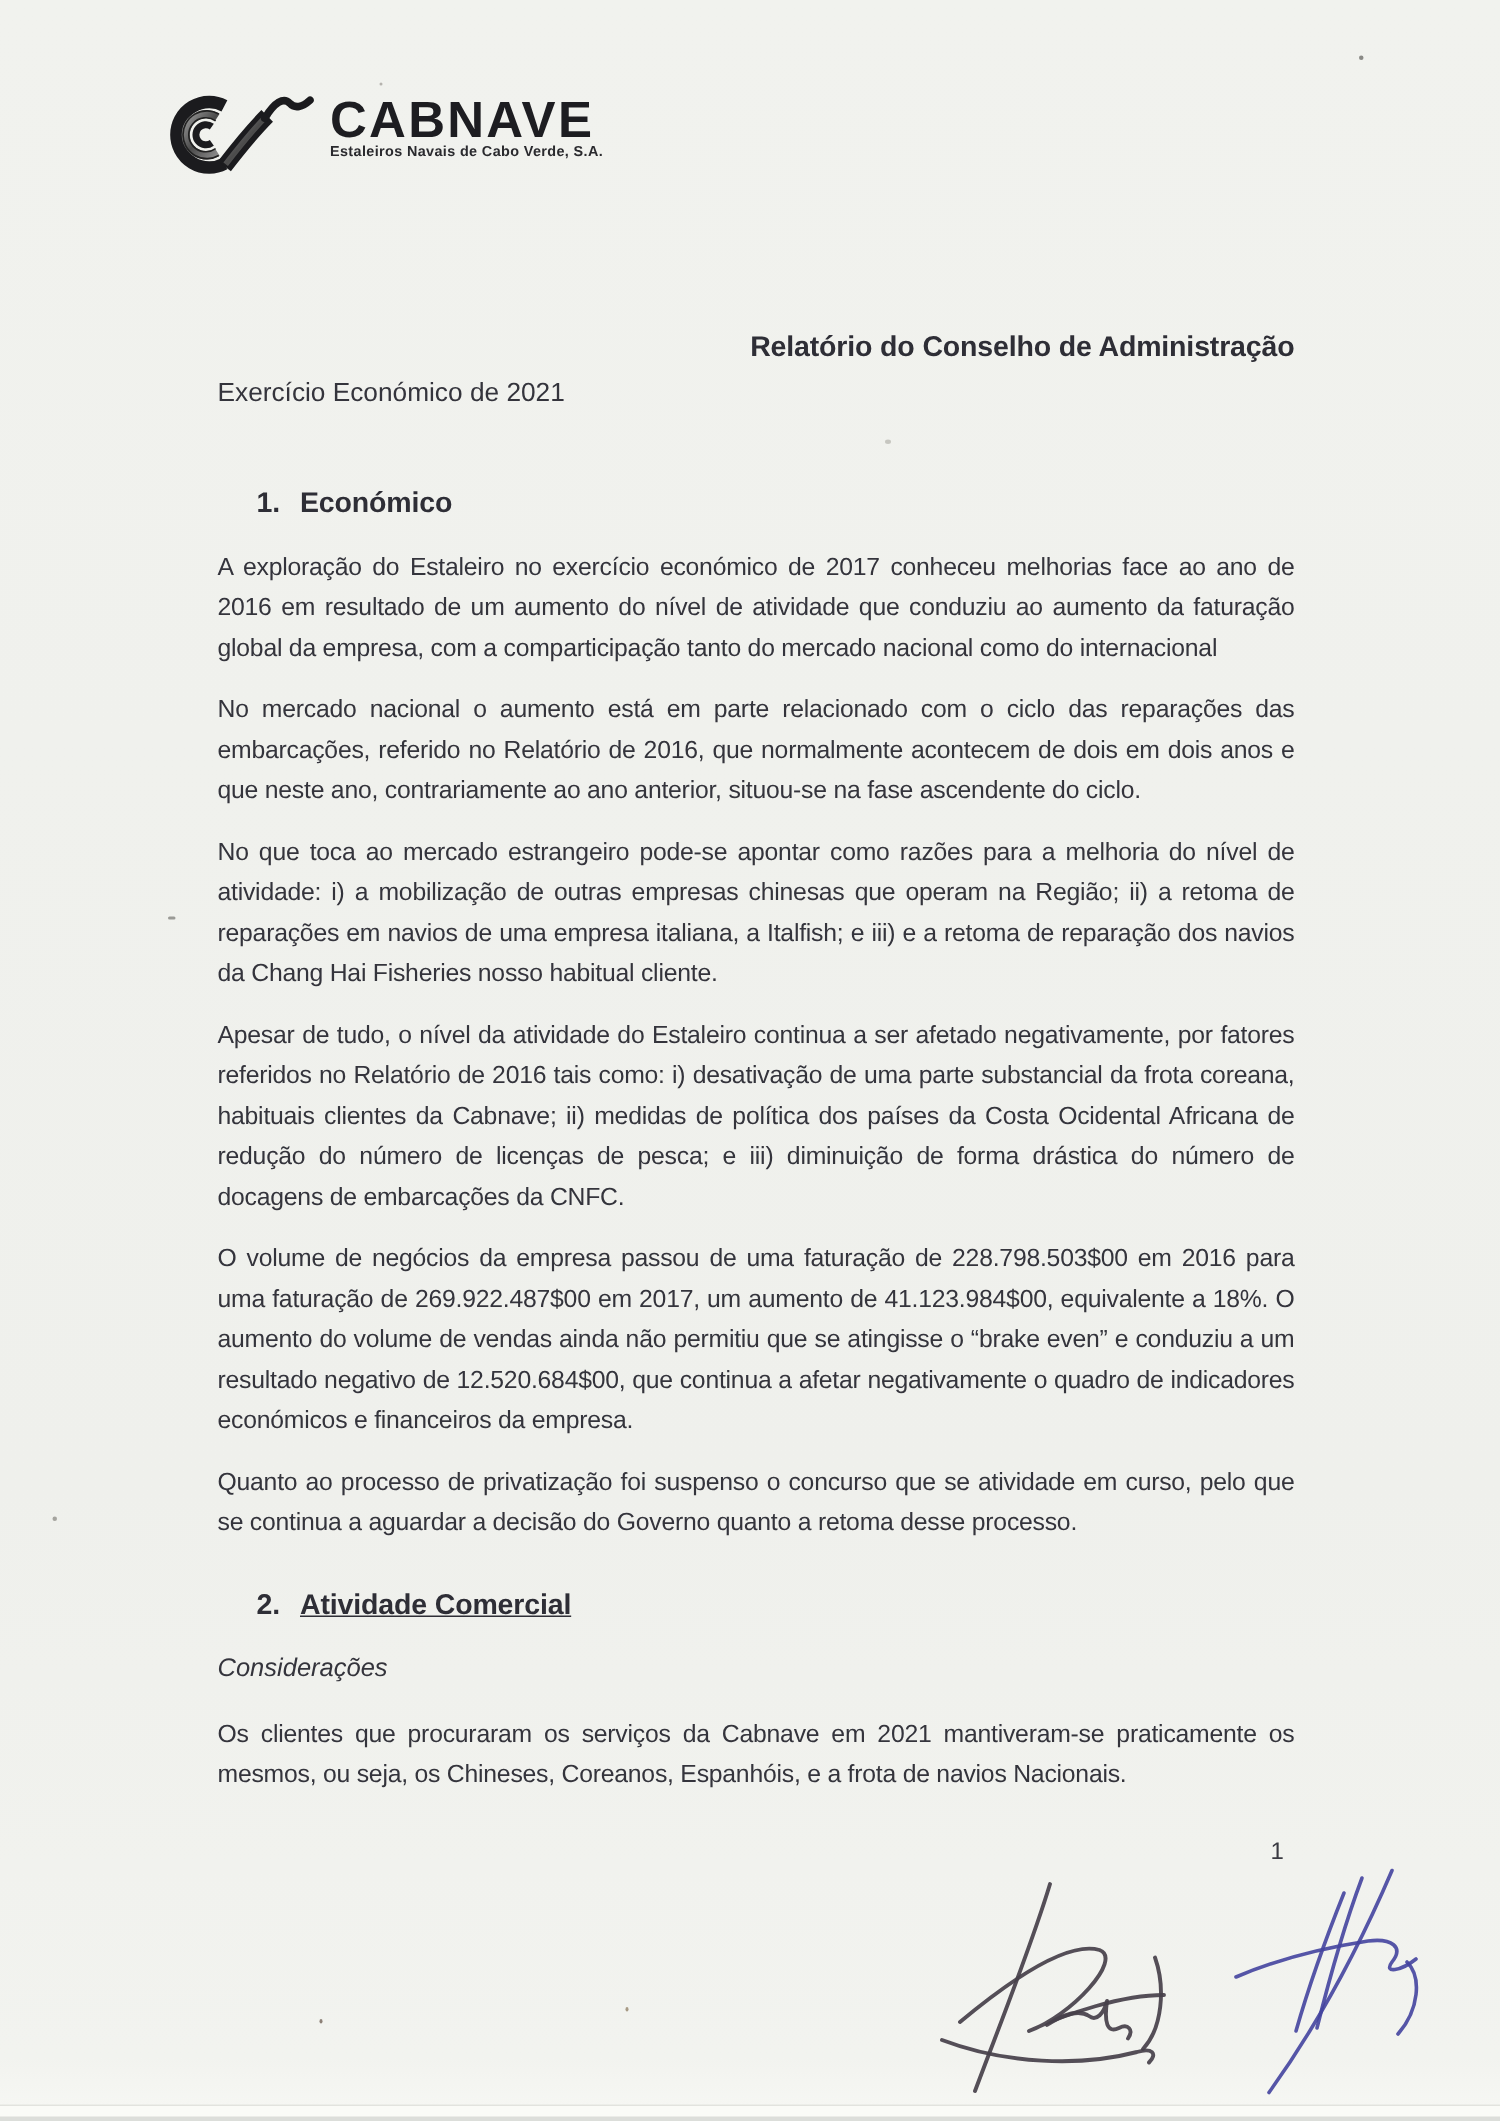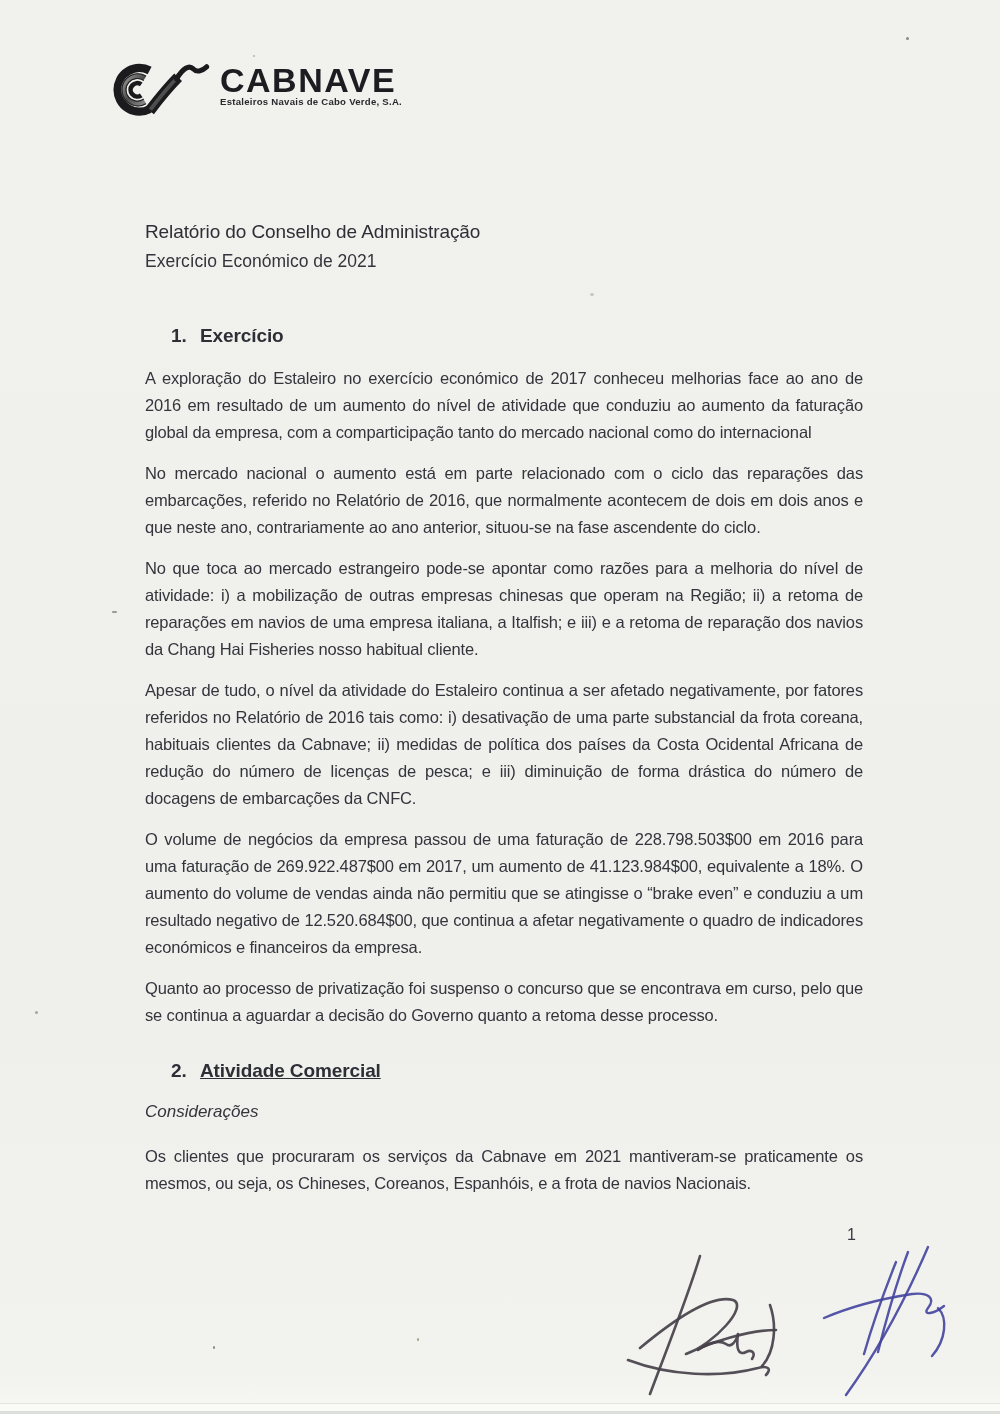--- a/index.html
+++ b/index.html
@@ -22,22 +22,22 @@
     font-size:34px;font-weight:bold;letter-spacing:1.5px;line-height:30px;
     color:#1d1d21;
   }
   .logo-tagline{
     font-size:9.6px;font-weight:bold;letter-spacing:0.25px;margin-top:1px;
     color:#2a2a2e;
   }
   
   .doc-body{position:absolute;left:145px;top:219px;width:718px;}
   .doc-title{
-    font-size:19px;font-weight:normal;margin:0;line-height:26px;
-    color:#2e2e36;letter-spacing:-0.1px;
+    font-size:19px;font-weight:bold;margin:0;line-height:26px;
+    color:#2e2e36;letter-spacing:-0.1px;text-align:right;
   }
   .doc-subtitle{font-size:17.5px;margin:4px 0 0 0;line-height:24px;}
   .sec{
     font-size:19px;font-weight:bold;line-height:26px;
     margin:50px 0 16px 26px;color:#2e2e36;letter-spacing:-0.1px;
   }
   .sec.sec2{margin-top:29px;text-decoration:underline;}
   .sec-num{display:inline-block;min-width:29px;}
   .para{
     font-size:16.5px;line-height:27px;letter-spacing:-0.15px;
@@ -99,28 +99,28 @@
     <div class="logo-text">
       <div class="logo-name">CABNAVE</div>
       <div class="logo-tagline">Estaleiros Navais de Cabo Verde, S.A.</div>
     </div>
   </header>
 
   <main class="doc-body">
     <h1 class="doc-title">Relatório do Conselho de Administração</h1>
     <p class="doc-subtitle">Exercício Económico de 2021</p>
 
-    <h2 class="sec"><span class="sec-num">1.</span><span>Exercício</span></h2>
+    <h2 class="sec"><span class="sec-num">1.</span><span>Económico</span></h2>
 
     <p class="para">A exploração do Estaleiro no exercício económico de 2017 conheceu melhorias face ao ano de 2016 em resultado de um aumento do nível de atividade que conduziu ao aumento da faturação global da empresa, com a comparticipação tanto do mercado nacional como do internacional</p>
     <p class="para">No mercado nacional o aumento está em parte relacionado com o ciclo das reparações das embarcações, referido no Relatório de 2016, que normalmente acontecem de dois em dois anos e que neste ano, contrariamente ao ano anterior, situou-se na fase ascendente do ciclo.</p>
     <p class="para">No que toca ao mercado estrangeiro pode-se apontar como razões para a melhoria do nível de atividade: i) a mobilização de outras empresas chinesas que operam na Região; ii) a retoma de reparações em navios de uma empresa italiana, a Italfish; e iii) e a retoma de reparação dos navios da Chang Hai Fisheries nosso habitual cliente.</p>
     <p class="para">Apesar de tudo, o nível da atividade do Estaleiro continua a ser afetado negativamente, por fatores referidos no Relatório de 2016 tais como: i) desativação de uma parte substancial da frota coreana, habituais clientes da Cabnave; ii) medidas de política dos países da Costa Ocidental Africana de redução do número de licenças de pesca; e iii) diminuição de forma drástica do número de docagens de embarcações da CNFC.</p>
     <p class="para">O volume de negócios da empresa passou de uma faturação de 228.798.503$00 em 2016 para uma faturação de 269.922.487$00 em 2017, um aumento de 41.123.984$00, equivalente a 18%. O aumento do volume de vendas ainda não permitiu que se atingisse o “brake even” e conduziu a um resultado negativo de 12.520.684$00, que continua a afetar negativamente o quadro de indicadores económicos e financeiros da empresa.</p>
-    <p class="para">Quanto ao processo de privatização foi suspenso o concurso que se encontrava em curso, pelo que se continua a aguardar a decisão do Governo quanto a retoma desse processo.</p>
+    <p class="para">Quanto ao processo de privatização foi suspenso o concurso que se atividade em curso, pelo que se continua a aguardar a decisão do Governo quanto a retoma desse processo.</p>
 
     <h2 class="sec sec2"><span class="sec-num">2.</span><span>Atividade Comercial</span></h2>
 
     <p class="subhead-italic">Considerações</p>
 
     <p class="para">Os clientes que procuraram os serviços da Cabnave em 2021 mantiveram-se praticamente os mesmos, ou seja, os Chineses, Coreanos, Espanhóis, e a frota de navios Nacionais.</p>
   </main>
 
   <div class="page-number">1</div>
 

